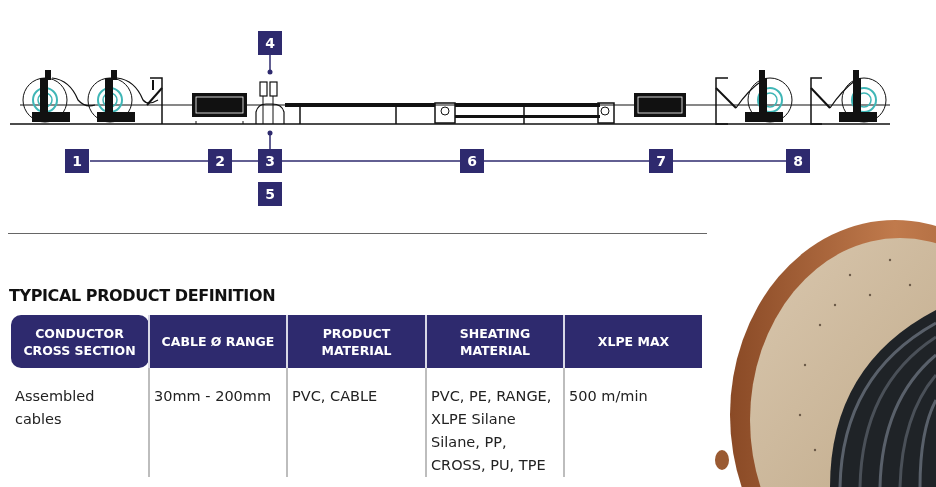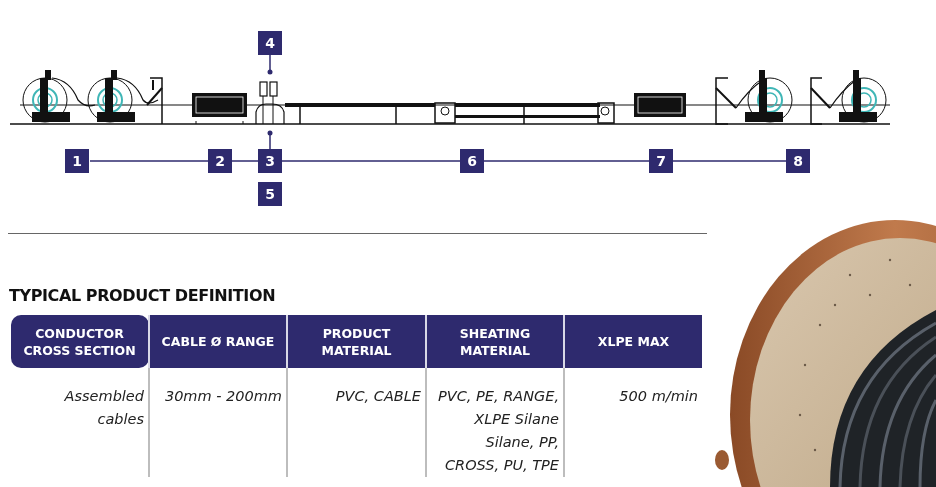--- a/index.html
+++ b/index.html
@@ -23,23 +23,23 @@
     position: absolute; left: 11px; top: 315px; width: 691px; border-collapse: collapse;
     table-layout: fixed;
   }
   table.spec th {
     background: #2e2a6e; color: #fff; height: 53px; padding: 0 4px;
     font-family: "DejaVu Sans", sans-serif; font-weight: bold; font-size: 12.5px; line-height: 17px;
     text-align: center; border-left: 2px solid #d8d8e6; vertical-align: middle;
   }
   table.spec th:first-child { border-left: none; border-radius: 10px; }
   table.spec td {
-    vertical-align: top; text-align: right; padding: 17px 4px 0 4px; height: 100px;
+    vertical-align: top; text-align: left; padding: 17px 4px 0 4px; height: 100px;
     font-family: "DejaVu Sans", sans-serif; font-size: 14.5px; line-height: 23px; color: #222;
-    border-left: 2px solid #bdbdbd; box-sizing: border-box; font-style: italic;
+    border-left: 2px solid #bdbdbd; box-sizing: border-box;
   }
   table.spec td:first-child { border-left: none; }
   .photo { position: absolute; left: 700px; top: 215px; width: 236px; height: 272px; overflow: hidden; }
 </style>
 </head>
 <body>
 
 <div class="diagram">
   <svg width="936" height="215" viewBox="0 0 936 215">
 

